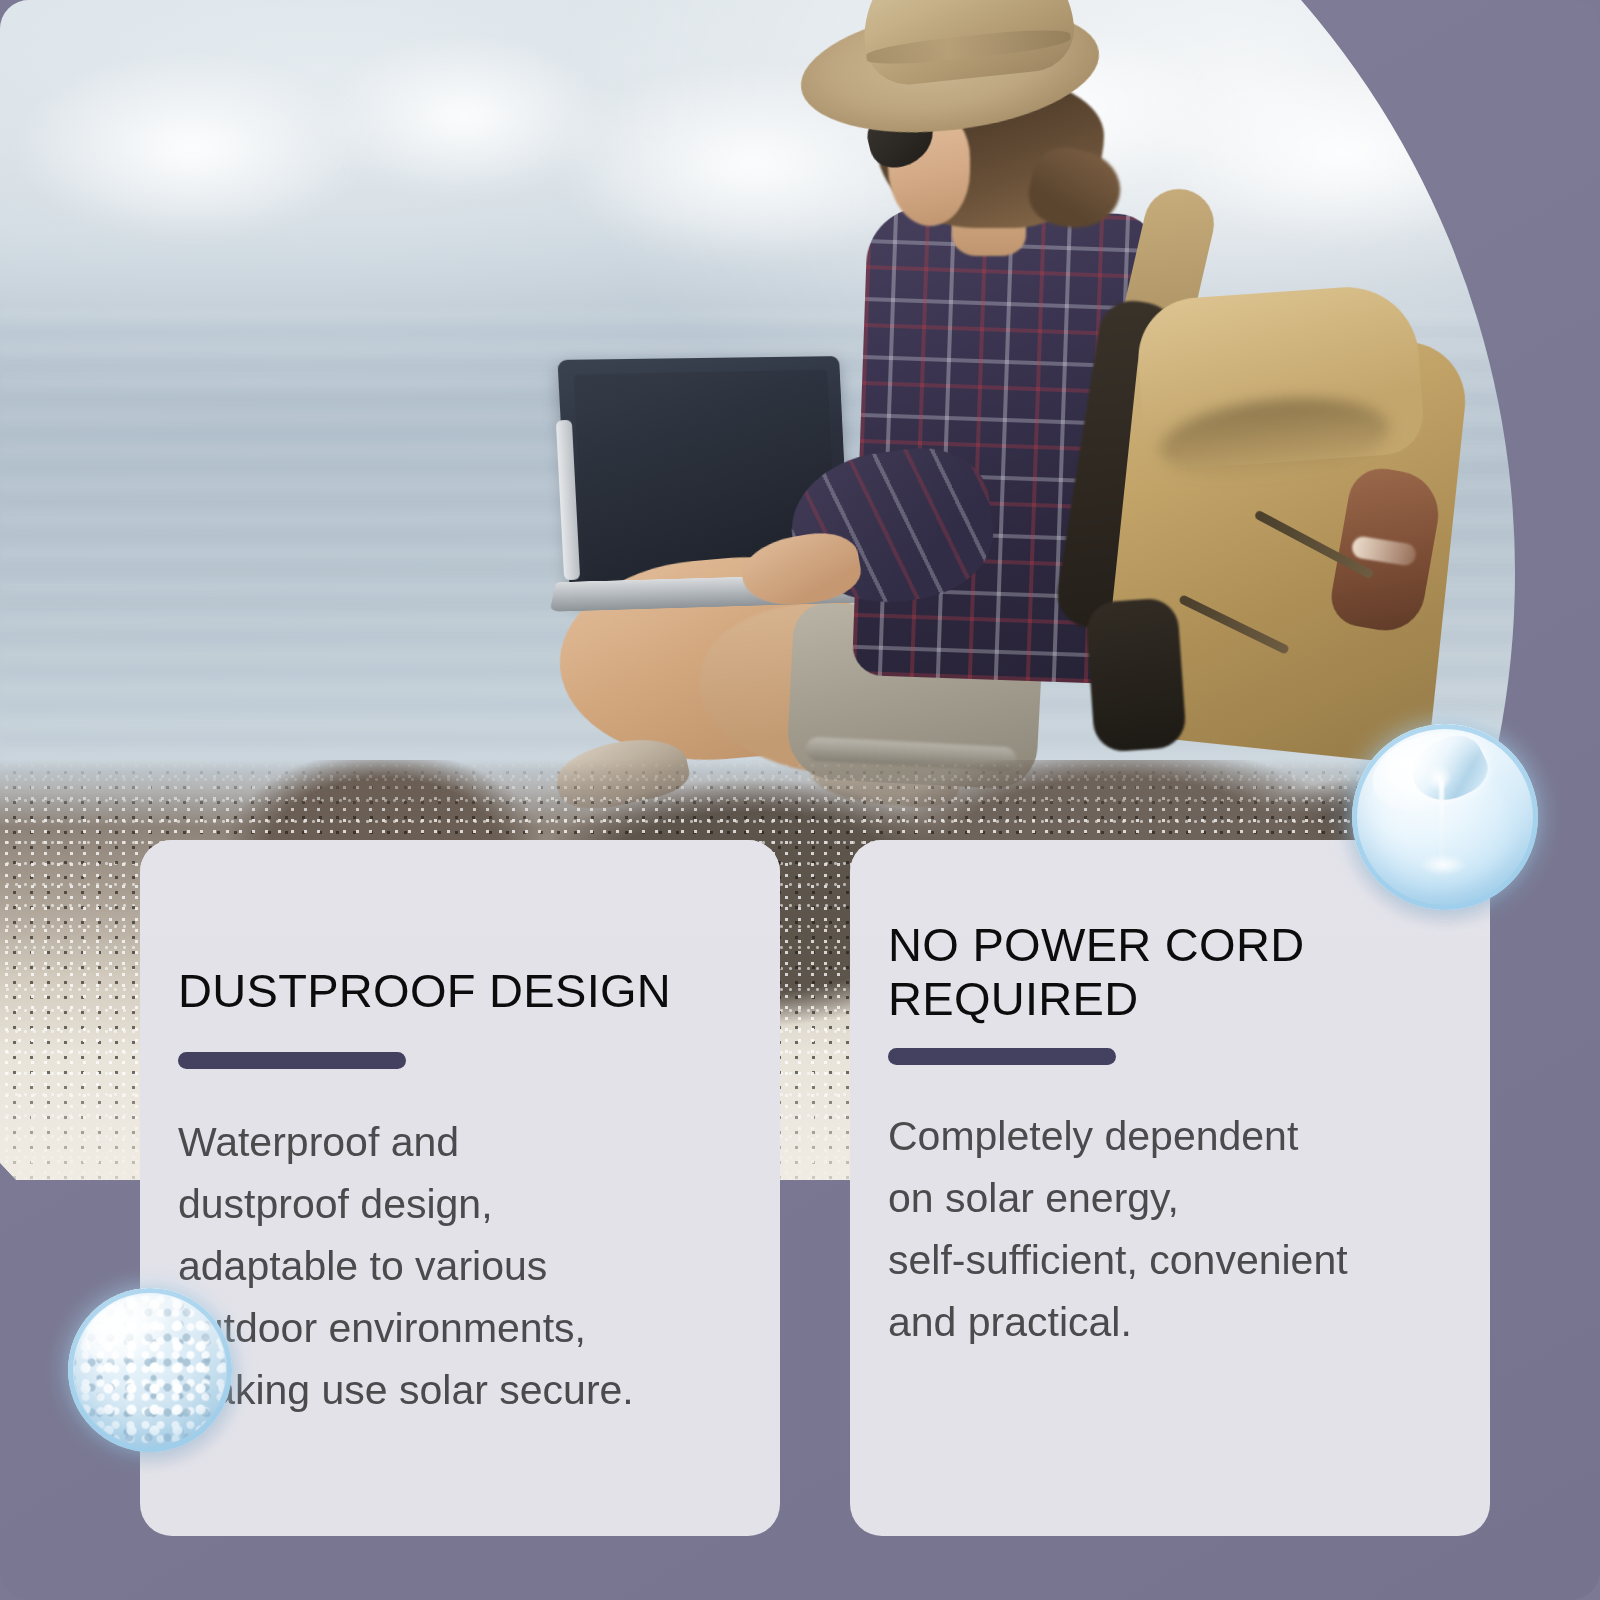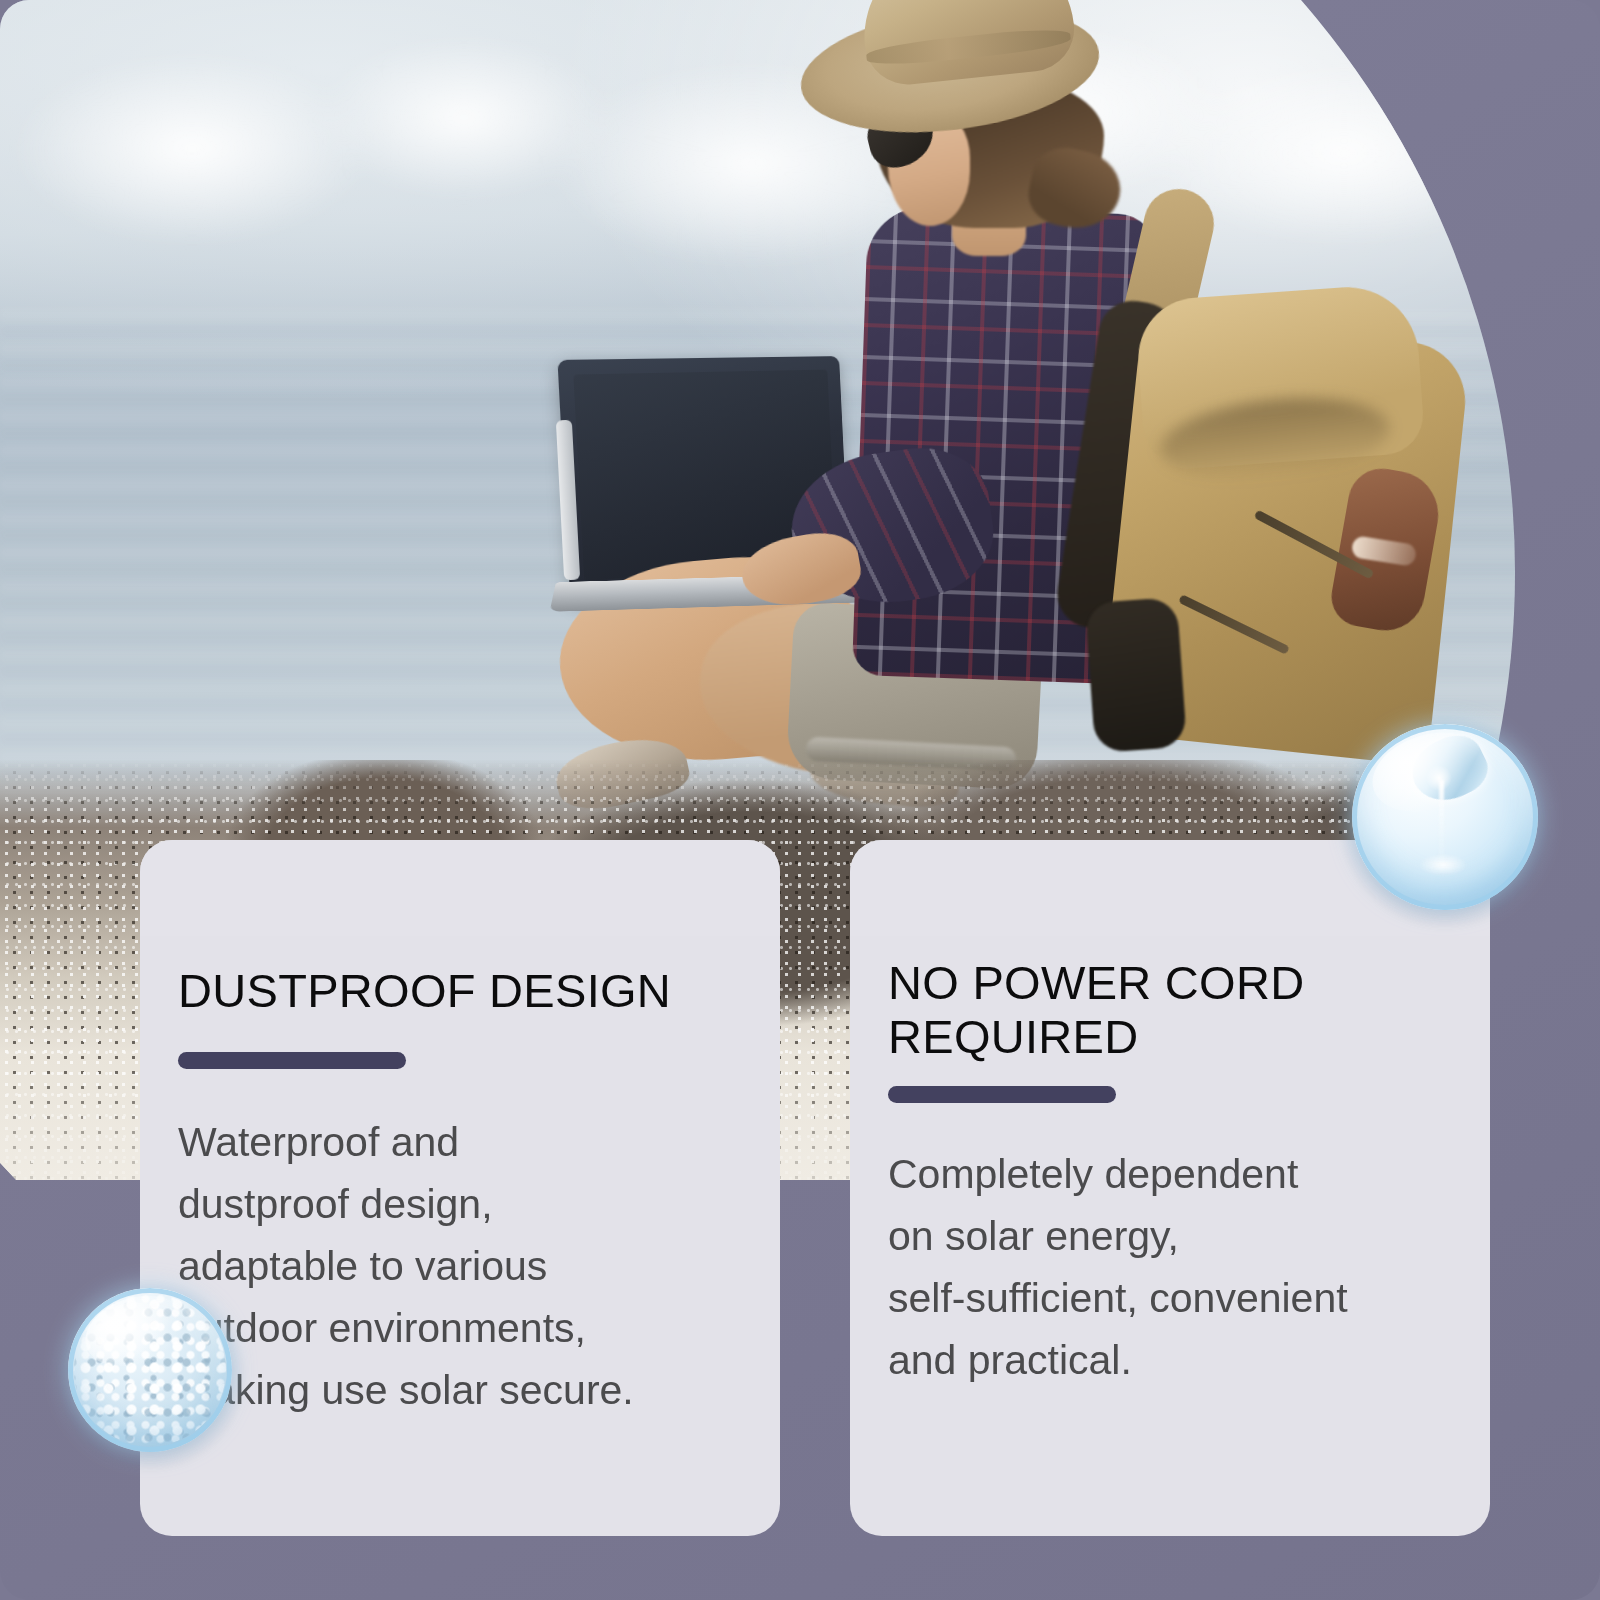--- a/index.html
+++ b/index.html
@@ -366,21 +366,21 @@
 
   .card-title{
     font-size:47px;
     line-height:54px;
     font-weight:400;
     letter-spacing:.3px;
     color:#0c0c0d;
     white-space:pre-line;
   }
   #card-left  .card-title{ padding-top:124px; }
-  #card-right .card-title{ padding-top:116px; }
+  #card-right .card-title{ padding-top:78px; }
 
   .accent-bar{
     width:228px; height:17px;
     border-radius:9px;
     background:#43415f;
     margin-top:34px;
   }
   #card-right .accent-bar{ margin-top:22px; }
 
   .card-body{

